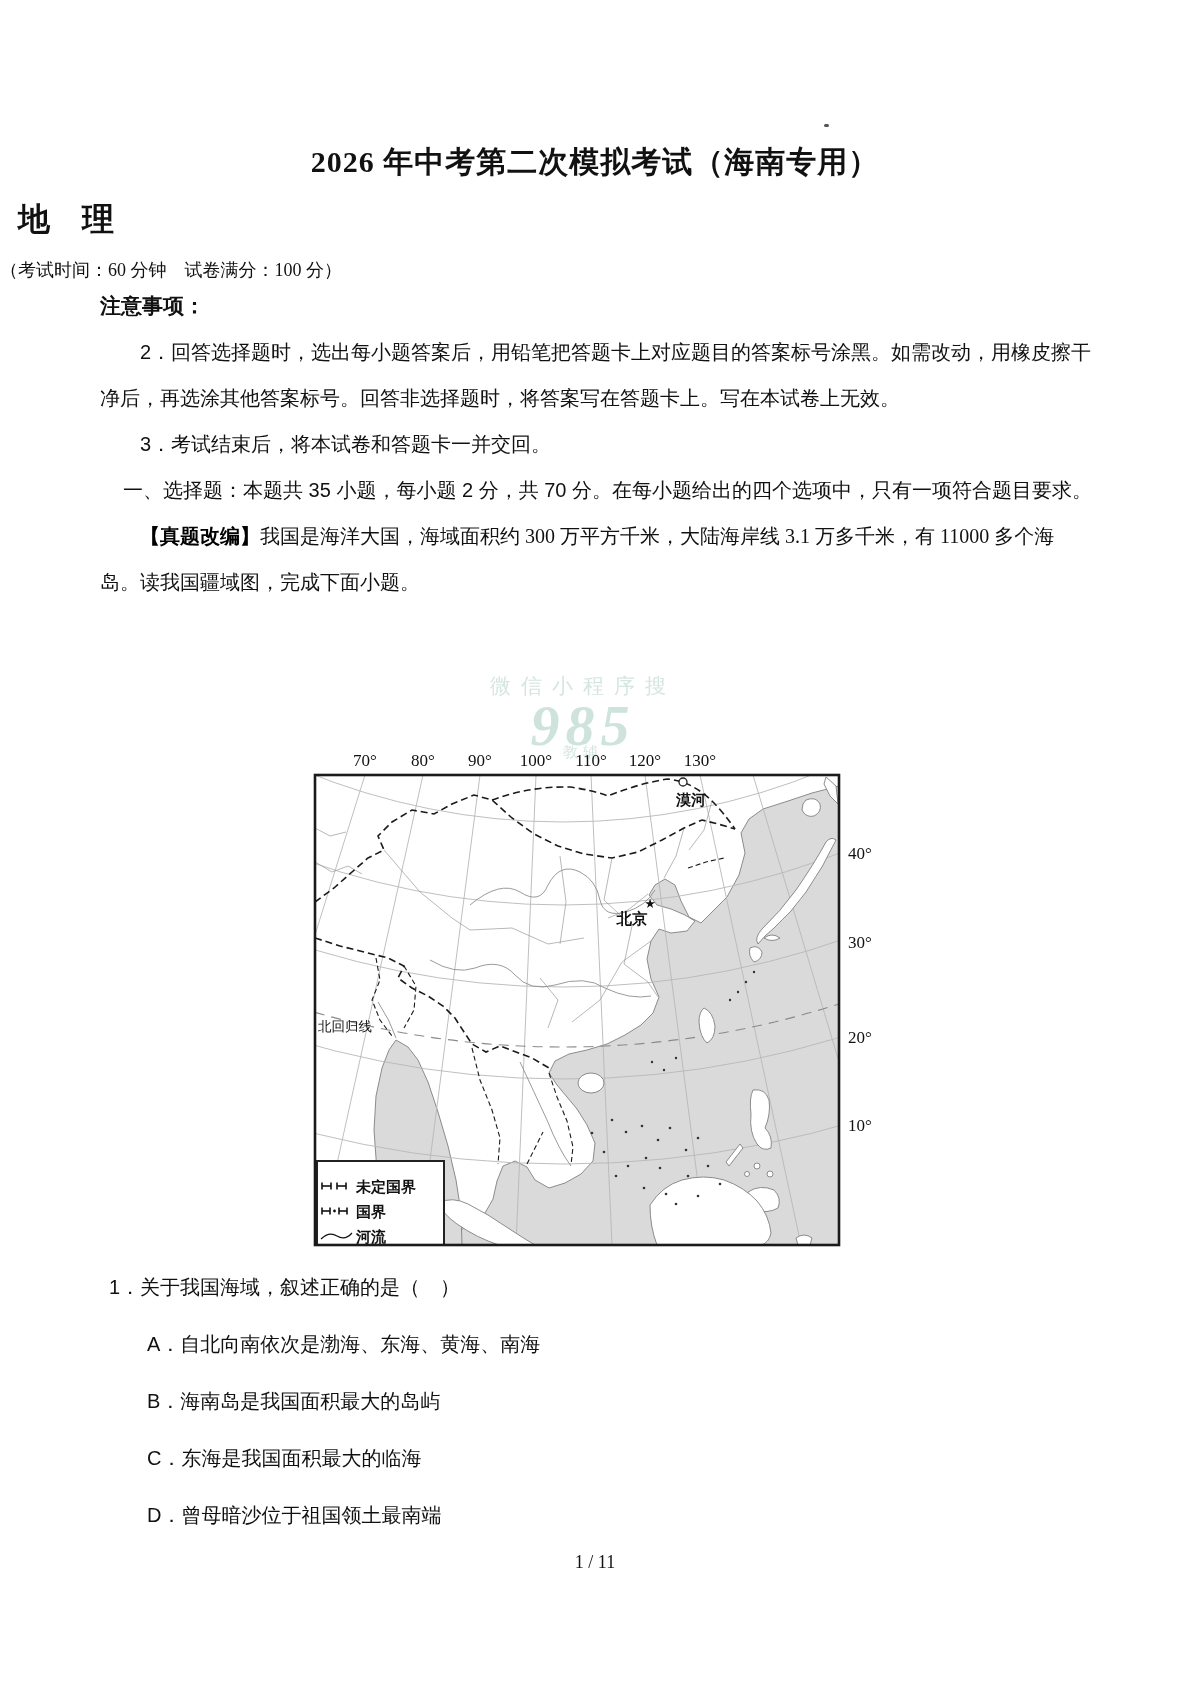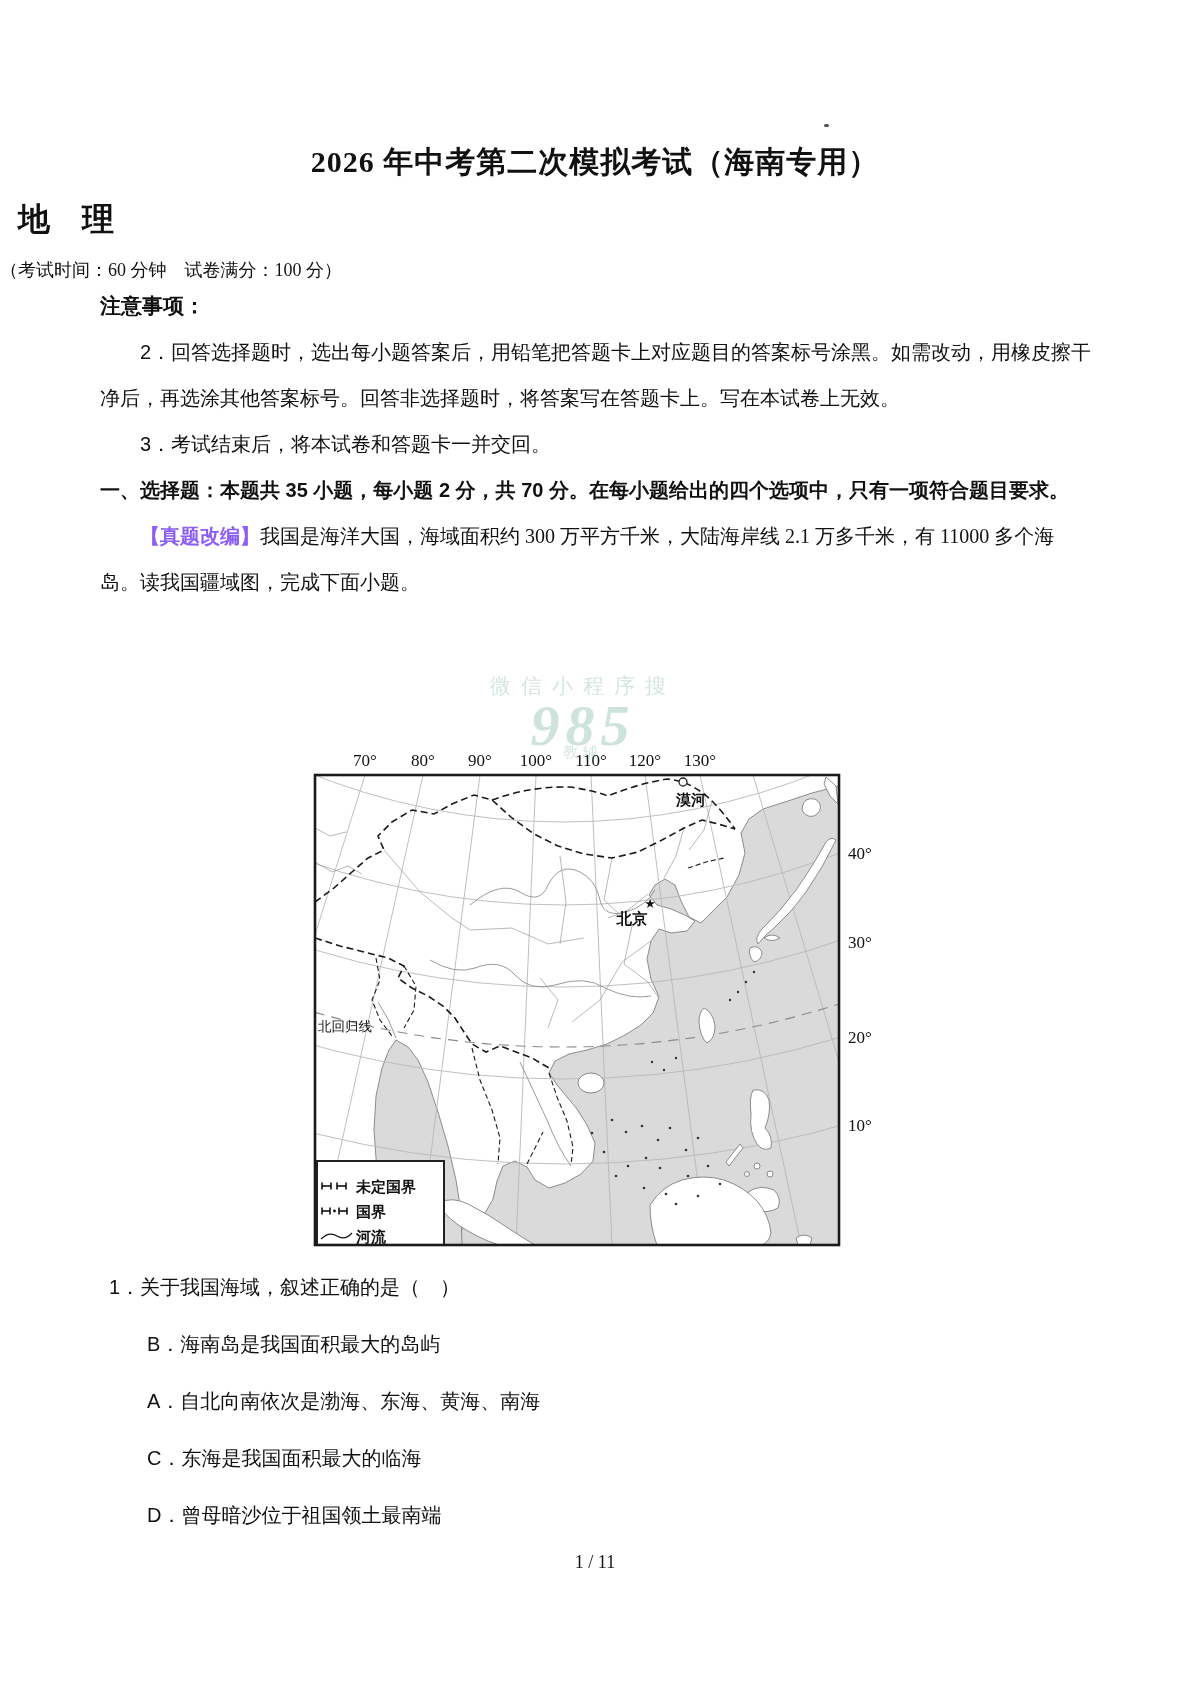--- a/index.html
+++ b/index.html
@@ -13,23 +13,23 @@
   .exam-info{position:absolute;top:258px;left:0;width:100%;text-align:left;
              font-size:18px;z-index:2;}
   .speck{position:absolute;left:824px;top:124px;width:5px;height:3px;background:#555;
          border-radius:2px;z-index:2;}
   
   .flow{position:absolute;left:100px;top:283px;width:992px;line-height:46px;
         font-size:20px;font-family:"Liberation Sans",sans-serif;z-index:2;}
   .flow p{margin:0;}
   .notice-heading{font-weight:bold;font-size:21px;}
   .ind{text-indent:2em;}
-  .hang{padding-left:2em;text-indent:-2em;font-weight:bold;}
+  .hang{padding-left:2em;text-indent:-2em;font-weight:normal;text-align:right;}
   .passage{font-family:"Liberation Serif",serif;text-indent:2em;}
-  .tag{color:#8b5cf6;font-weight:bold;}
+  .tag{color:#000000;font-weight:bold;}
   
   .wm{position:absolute;left:-12px;top:672px;width:100%;text-align:center;z-index:1;
       font-family:"Liberation Serif",serif;color:#d2e4df;pointer-events:none;}
   .wm .l1{display:block;font-size:21px;letter-spacing:10px;color:#d5e6e1;}
   .wm .l2{display:block;font-size:58px;font-style:italic;font-weight:bold;
           letter-spacing:6px;margin-top:-8px;color:#cde3dc;}
   .wm .l3{display:block;font-size:15px;letter-spacing:5px;margin-top:-16px;color:#d5e6e1;}
   
   .map-svg{position:absolute;left:300px;top:738px;width:590px;height:514px;z-index:2;}
   .map-svg text{font-family:"Liberation Serif",serif;fill:#111;}
@@ -58,21 +58,21 @@
     <span class="l2">985</span>
     <span class="l3">教辅</span>
   </div>
 
   <div class="flow">
     <p class="notice-heading">注意事项：</p>
     <p class="ind">2．回答选择题时，选出每小题答案后，用铅笔把答题卡上对应题目的答案标号涂黑。如需改动，用橡皮擦干净后，再选涂其他答案标号。回答非选择题时，将答案写在答题卡上。写在本试卷上无效。</p>
     <p class="ind">3．考试结束后，将本试卷和答题卡一并交回。</p>
     <p class="hang">一、选择题：本题共 35 小题，每小题 2 分，共 70 分。在每小题给出的四个选项中，只有一项符合题目要求。</p>
     <p class="passage">
-      <span class="tag">【真题改编】</span><span>我国是海洋大国，海域面积约 300 万平方千米，大陆海岸线 2.1 万多千米，有 11000 多个海岛。读我国疆域图，完成下面小题。</span>
+      <span class="tag">【真题改编】</span><span>我国是海洋大国，海域面积约 300 万平方千米，大陆海岸线 3.1 万多千米，有 11000 多个海岛。读我国疆域图，完成下面小题。</span>
     </p>
   </div>
 
   <svg class="map-svg" viewBox="300 738 590 514" xmlns="http://www.w3.org/2000/svg">
     <defs>
       <clipPath id="mapclip">
           <rect x="315" y="775" width="524" height="470"></rect>
         </clipPath>
     </defs>
 
@@ -227,21 +227,21 @@
         <text x="356" y="1217" font-size="15" font-weight="600">国界</text>
         <text x="356" y="1242" font-size="15" font-weight="600">河流</text>
       </g>
     </g>
 
     <rect x="315" y="775" width="524" height="470" fill="none" stroke="#1a1a1a" stroke-width="2.6"></rect>
   </svg>
 
   <div class="questions">
     <p>1．关于我国海域，叙述正确的是（　）</p>
+    <p class="opt">A．自北向南依次是渤海、东海、黄海、南海</p>
     <p class="opt">B．海南岛是我国面积最大的岛屿</p>
-    <p class="opt">A．自北向南依次是渤海、东海、黄海、南海</p>
     <p class="opt">C．东海是我国面积最大的临海</p>
     <p class="opt">D．曾母暗沙位于祖国领土最南端</p>
   </div>
 
   <div class="footer">1 / 11</div>
 
 </div>
 
 </body></html>

